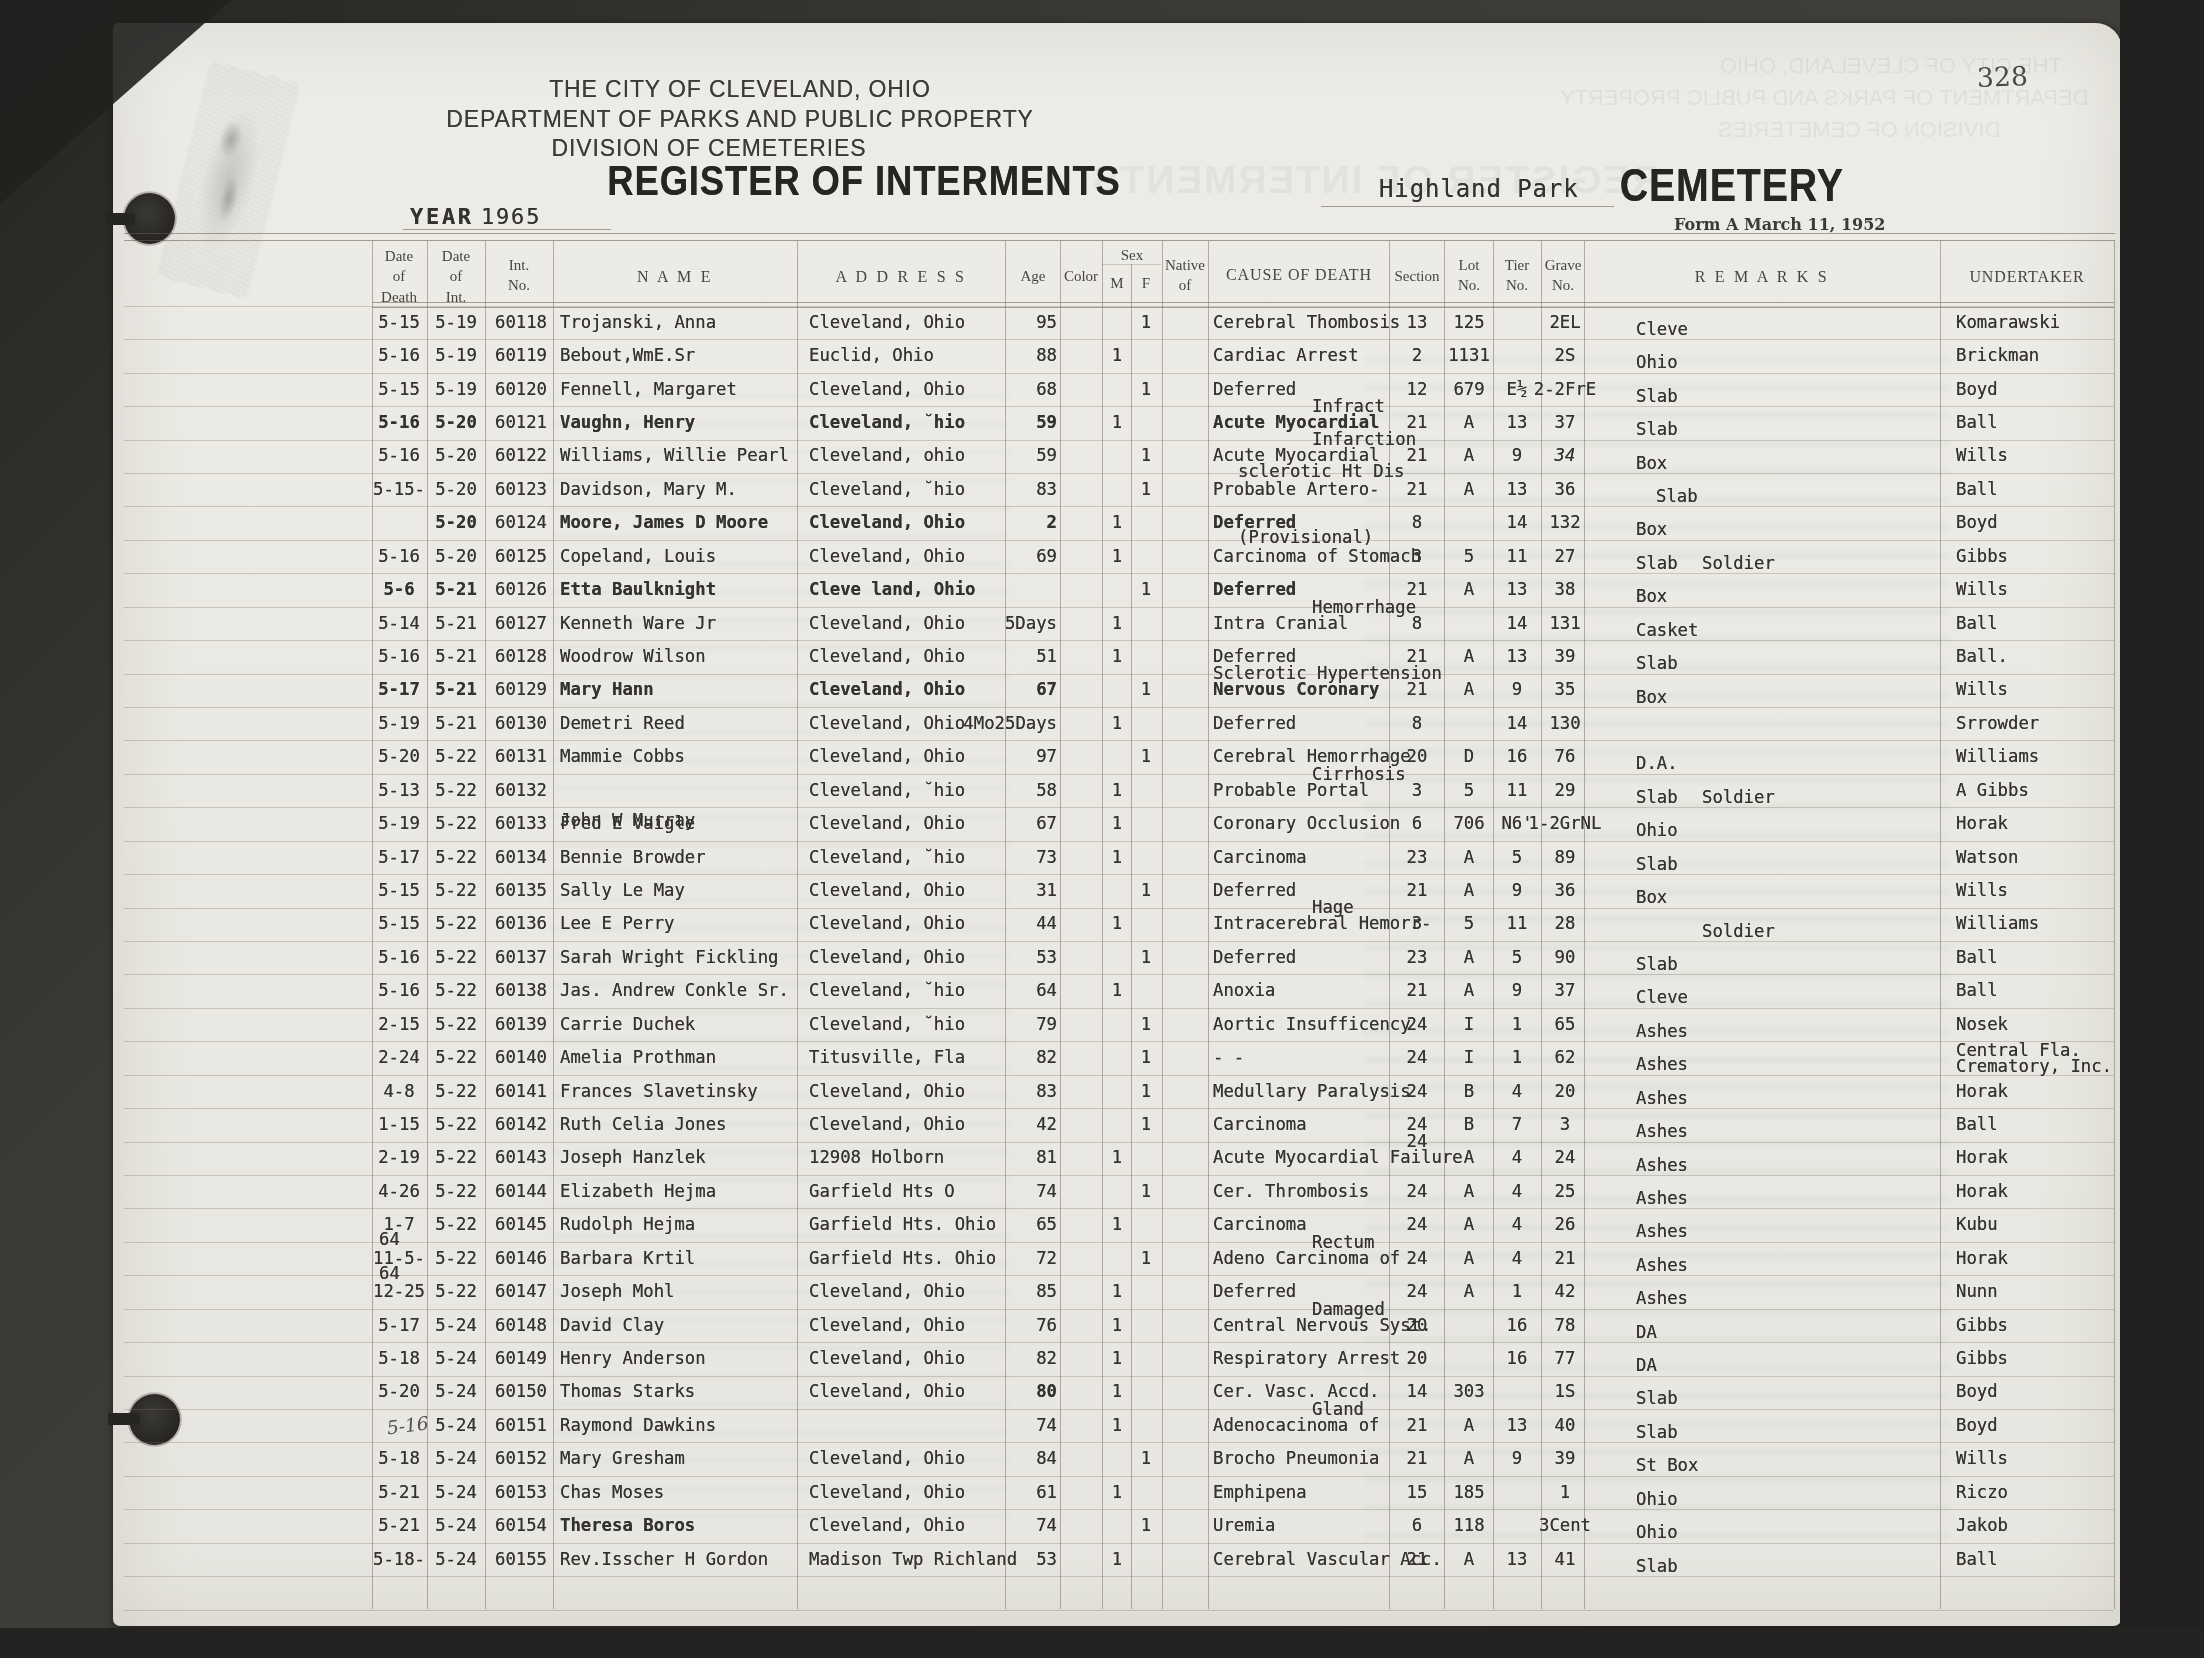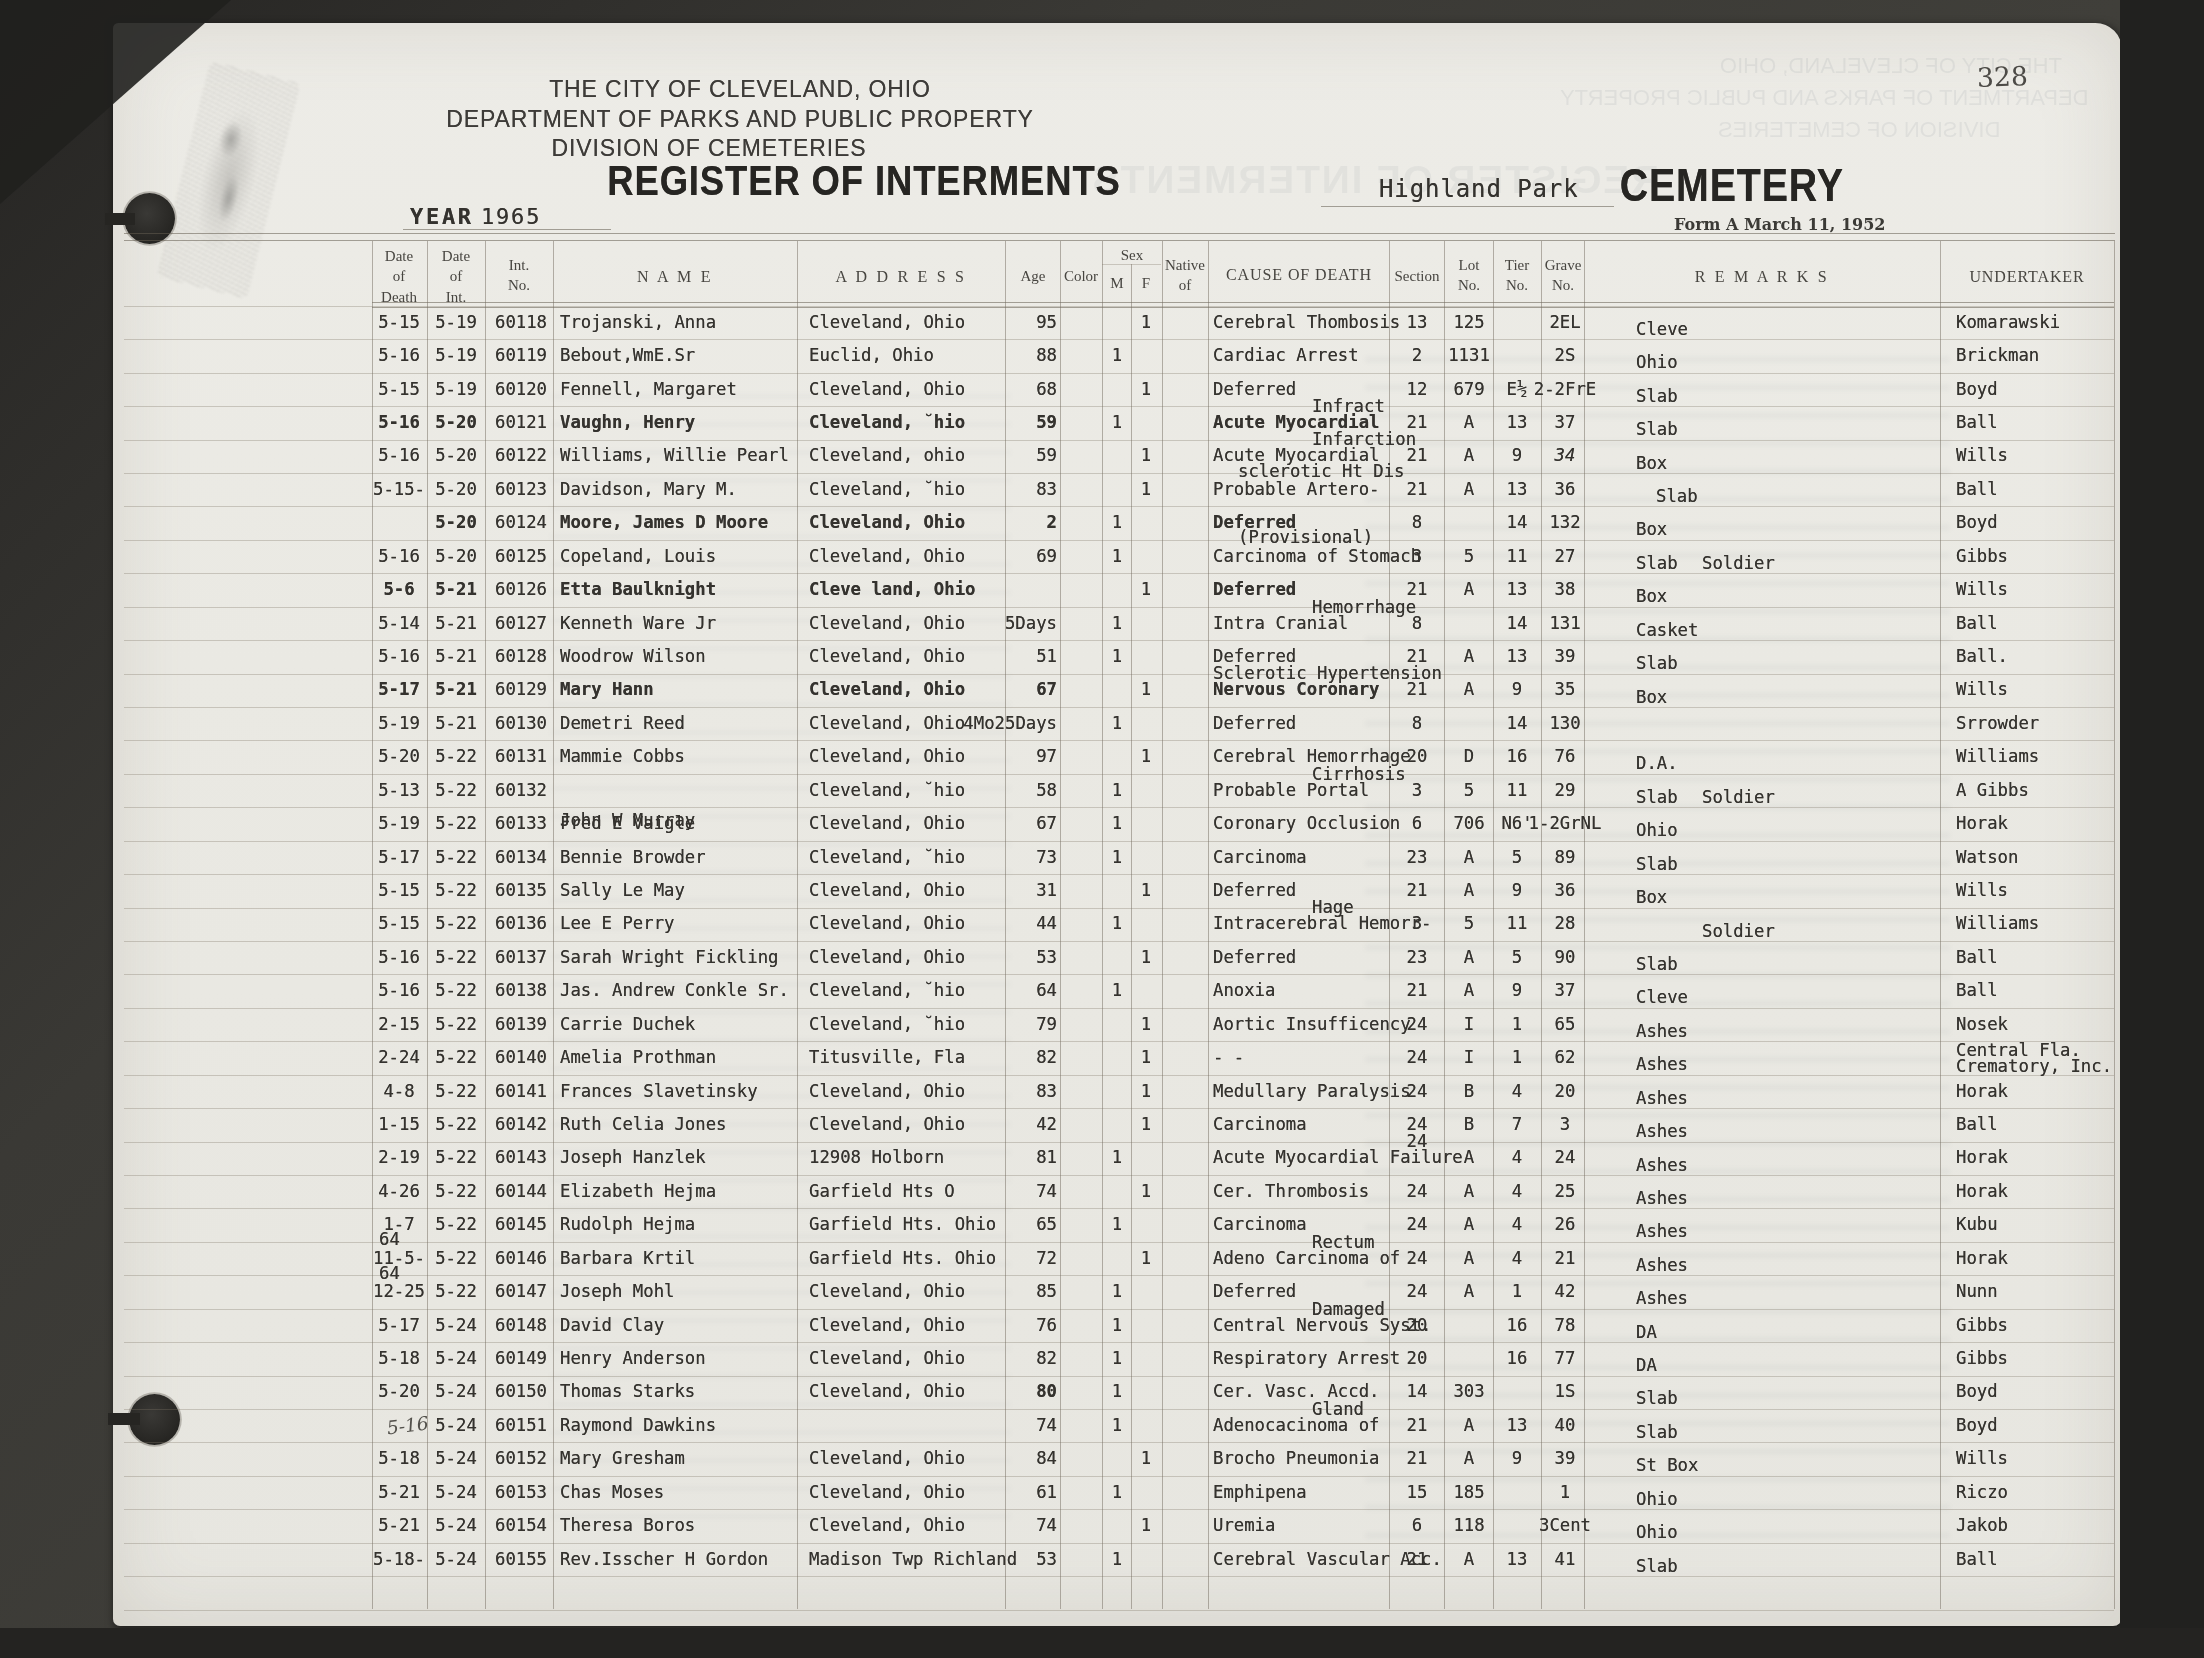--- a/index.html
+++ b/index.html
@@ -683,21 +683,21 @@
       <div class="t center" style="left: 1117px; top: 1484px;">1</div>
       <div class="t" style="left: 1213px; top: 1484px;">Emphipena</div>
       <div class="t center" style="left: 1417px; top: 1484px;">15</div>
       <div class="t center" style="left: 1469px; top: 1484px;">185</div>
       <div class="t center" style="left: 1565px; top: 1484px;">1</div>
       <div class="t" style="left: 1636px; top: 1491px;">Ohio</div>
       <div class="t" style="left: 1956px; top: 1484px;">Riczo</div>
       <div class="t center" style="left: 399px; top: 1517px;">5-21</div>
       <div class="t center" style="left: 456px; top: 1517px;">5-24</div>
       <div class="t center" style="left: 521px; top: 1517px;">60154</div>
-      <div class="t" style="left: 560px; top: 1517px;">Theresa Boros</div>
+      <div class="t" style="left: 560px; top: 1517px; font-weight: bold;">Theresa Boros</div>
       <div class="t" style="left: 809px; top: 1517px;">Cleveland, Ohio</div>
       <div class="t right" style="left: 1057px; top: 1517px;">74</div>
       <div class="t center" style="left: 1146px; top: 1517px;">1</div>
       <div class="t" style="left: 1213px; top: 1517px;">Uremia</div>
       <div class="t center" style="left: 1417px; top: 1517px;">6</div>
       <div class="t center" style="left: 1469px; top: 1517px;">118</div>
       <div class="t center" style="left: 1565px; top: 1517px;">3Cent</div>
       <div class="t" style="left: 1636px; top: 1524px;">Ohio</div>
       <div class="t" style="left: 1956px; top: 1517px;">Jakob</div>
       <div class="t center" style="left: 399px; top: 1551px;">5-18-</div>

